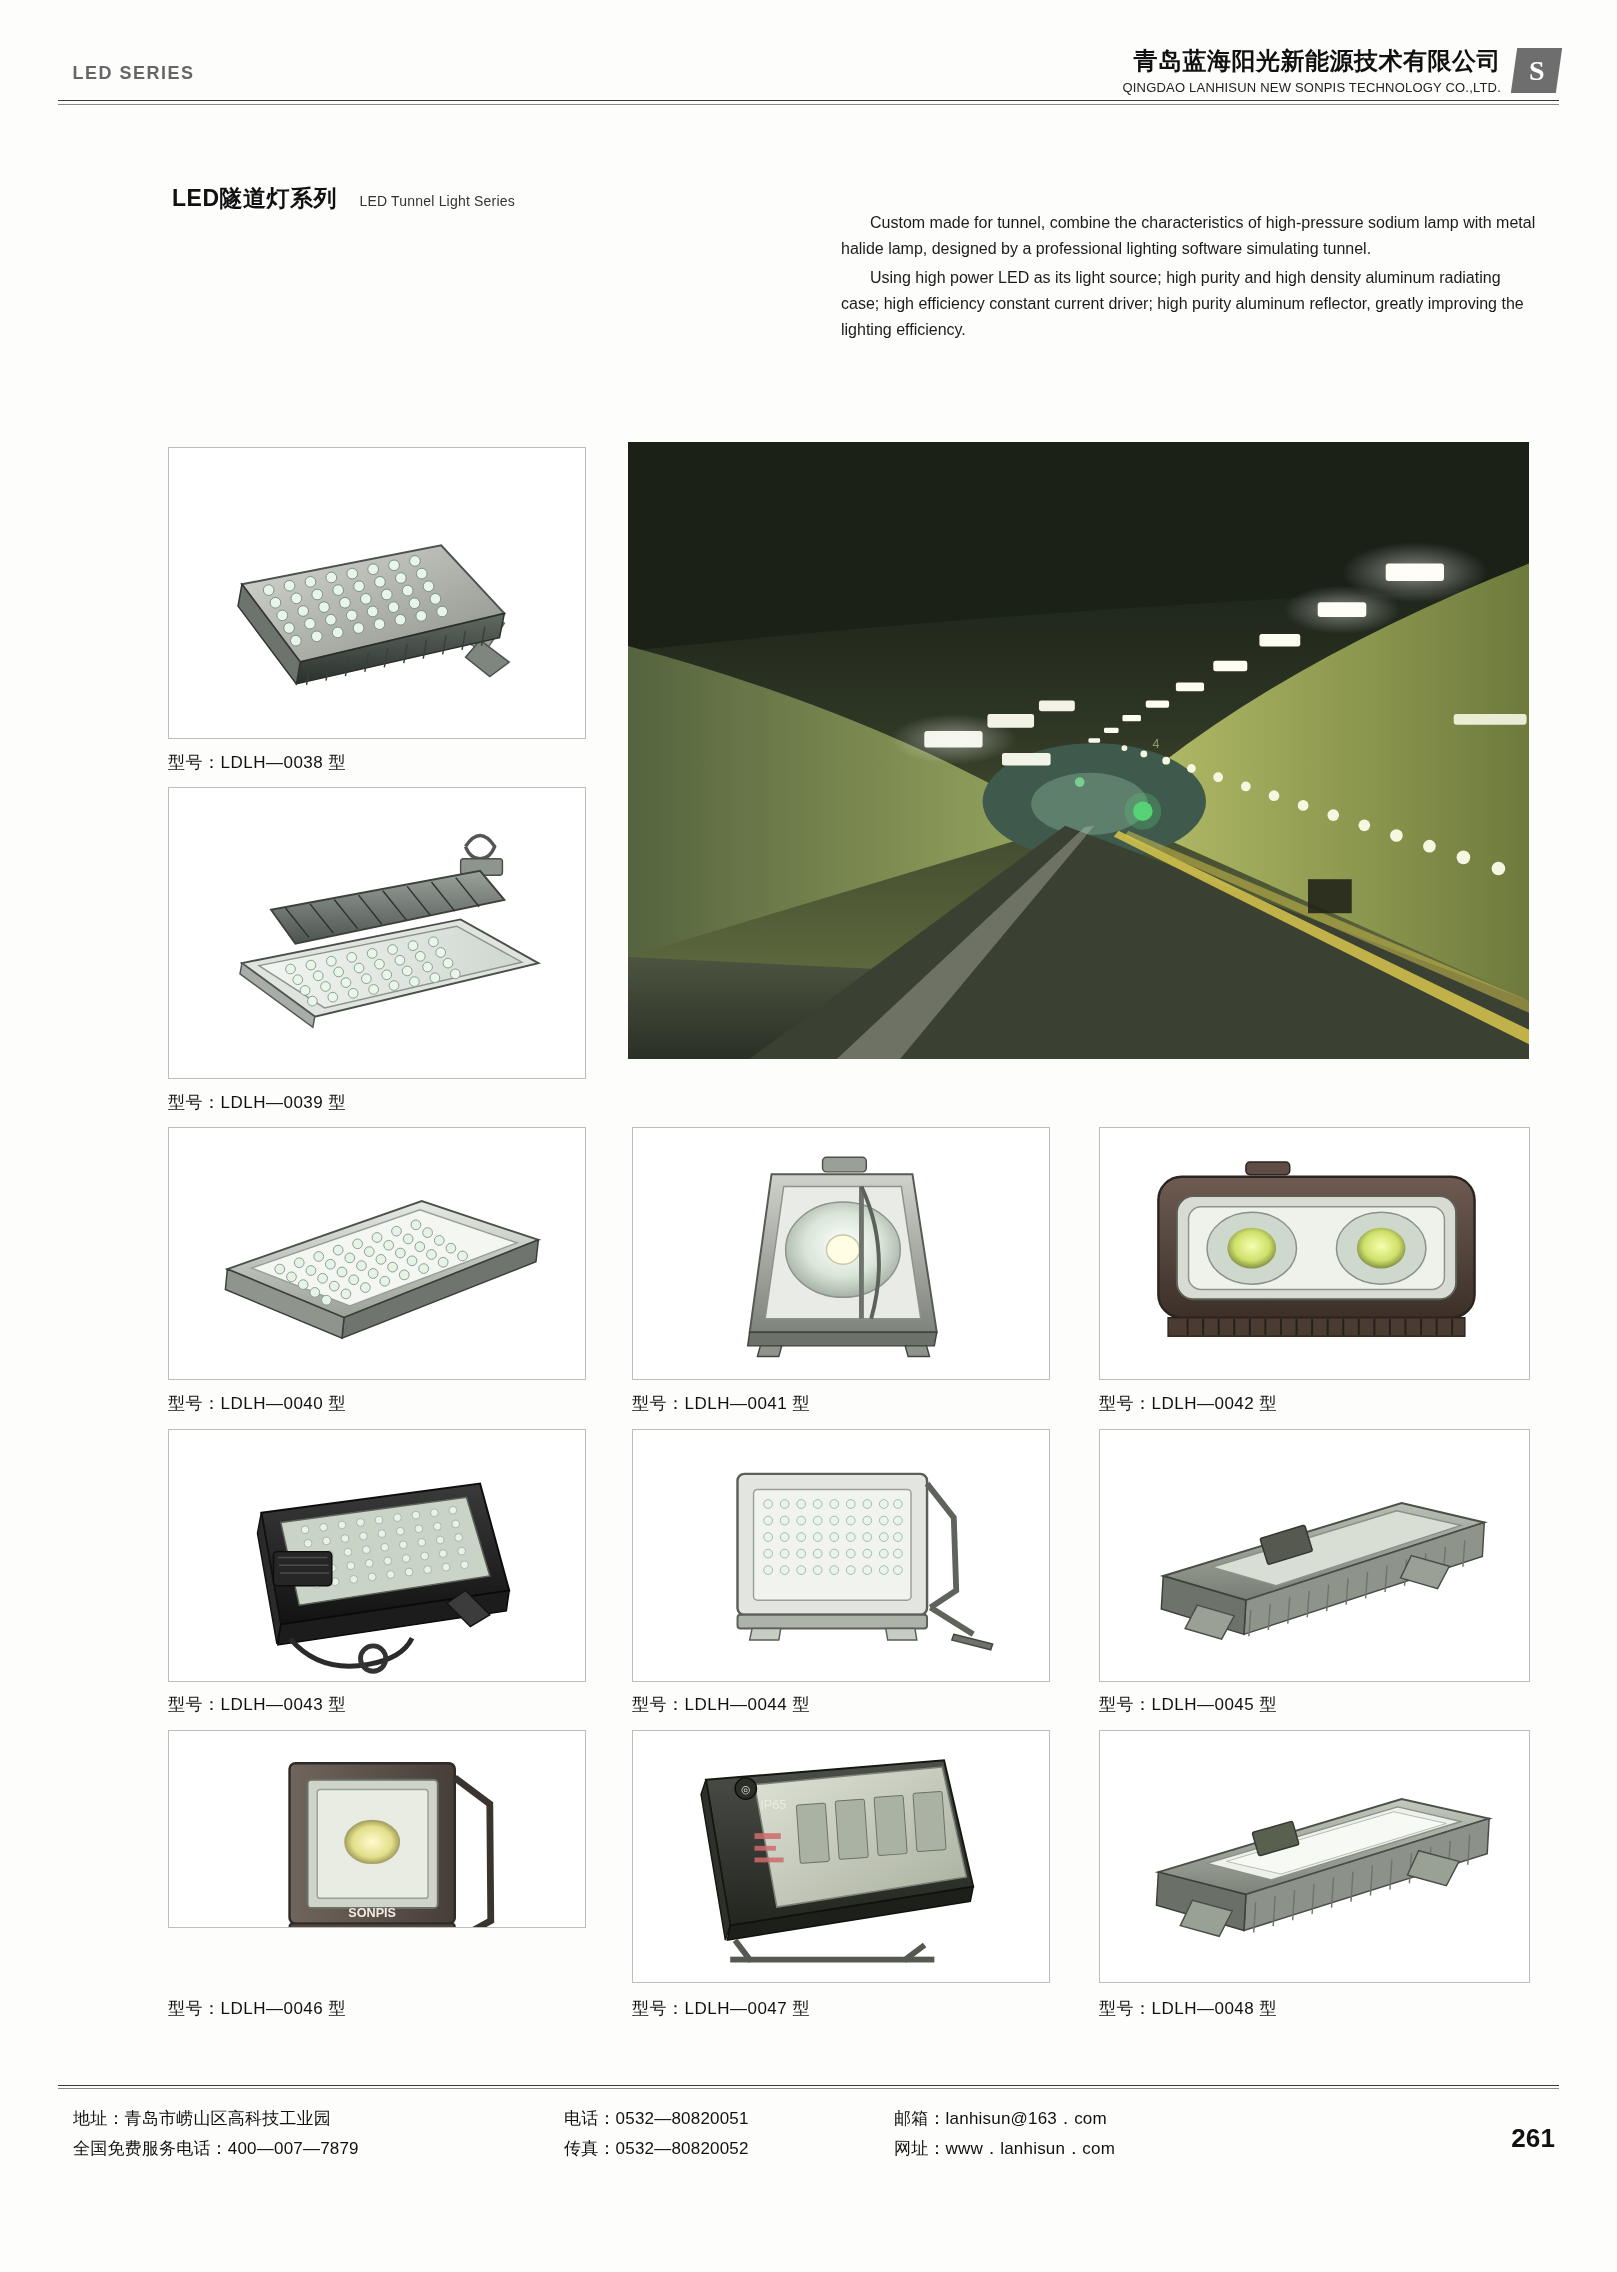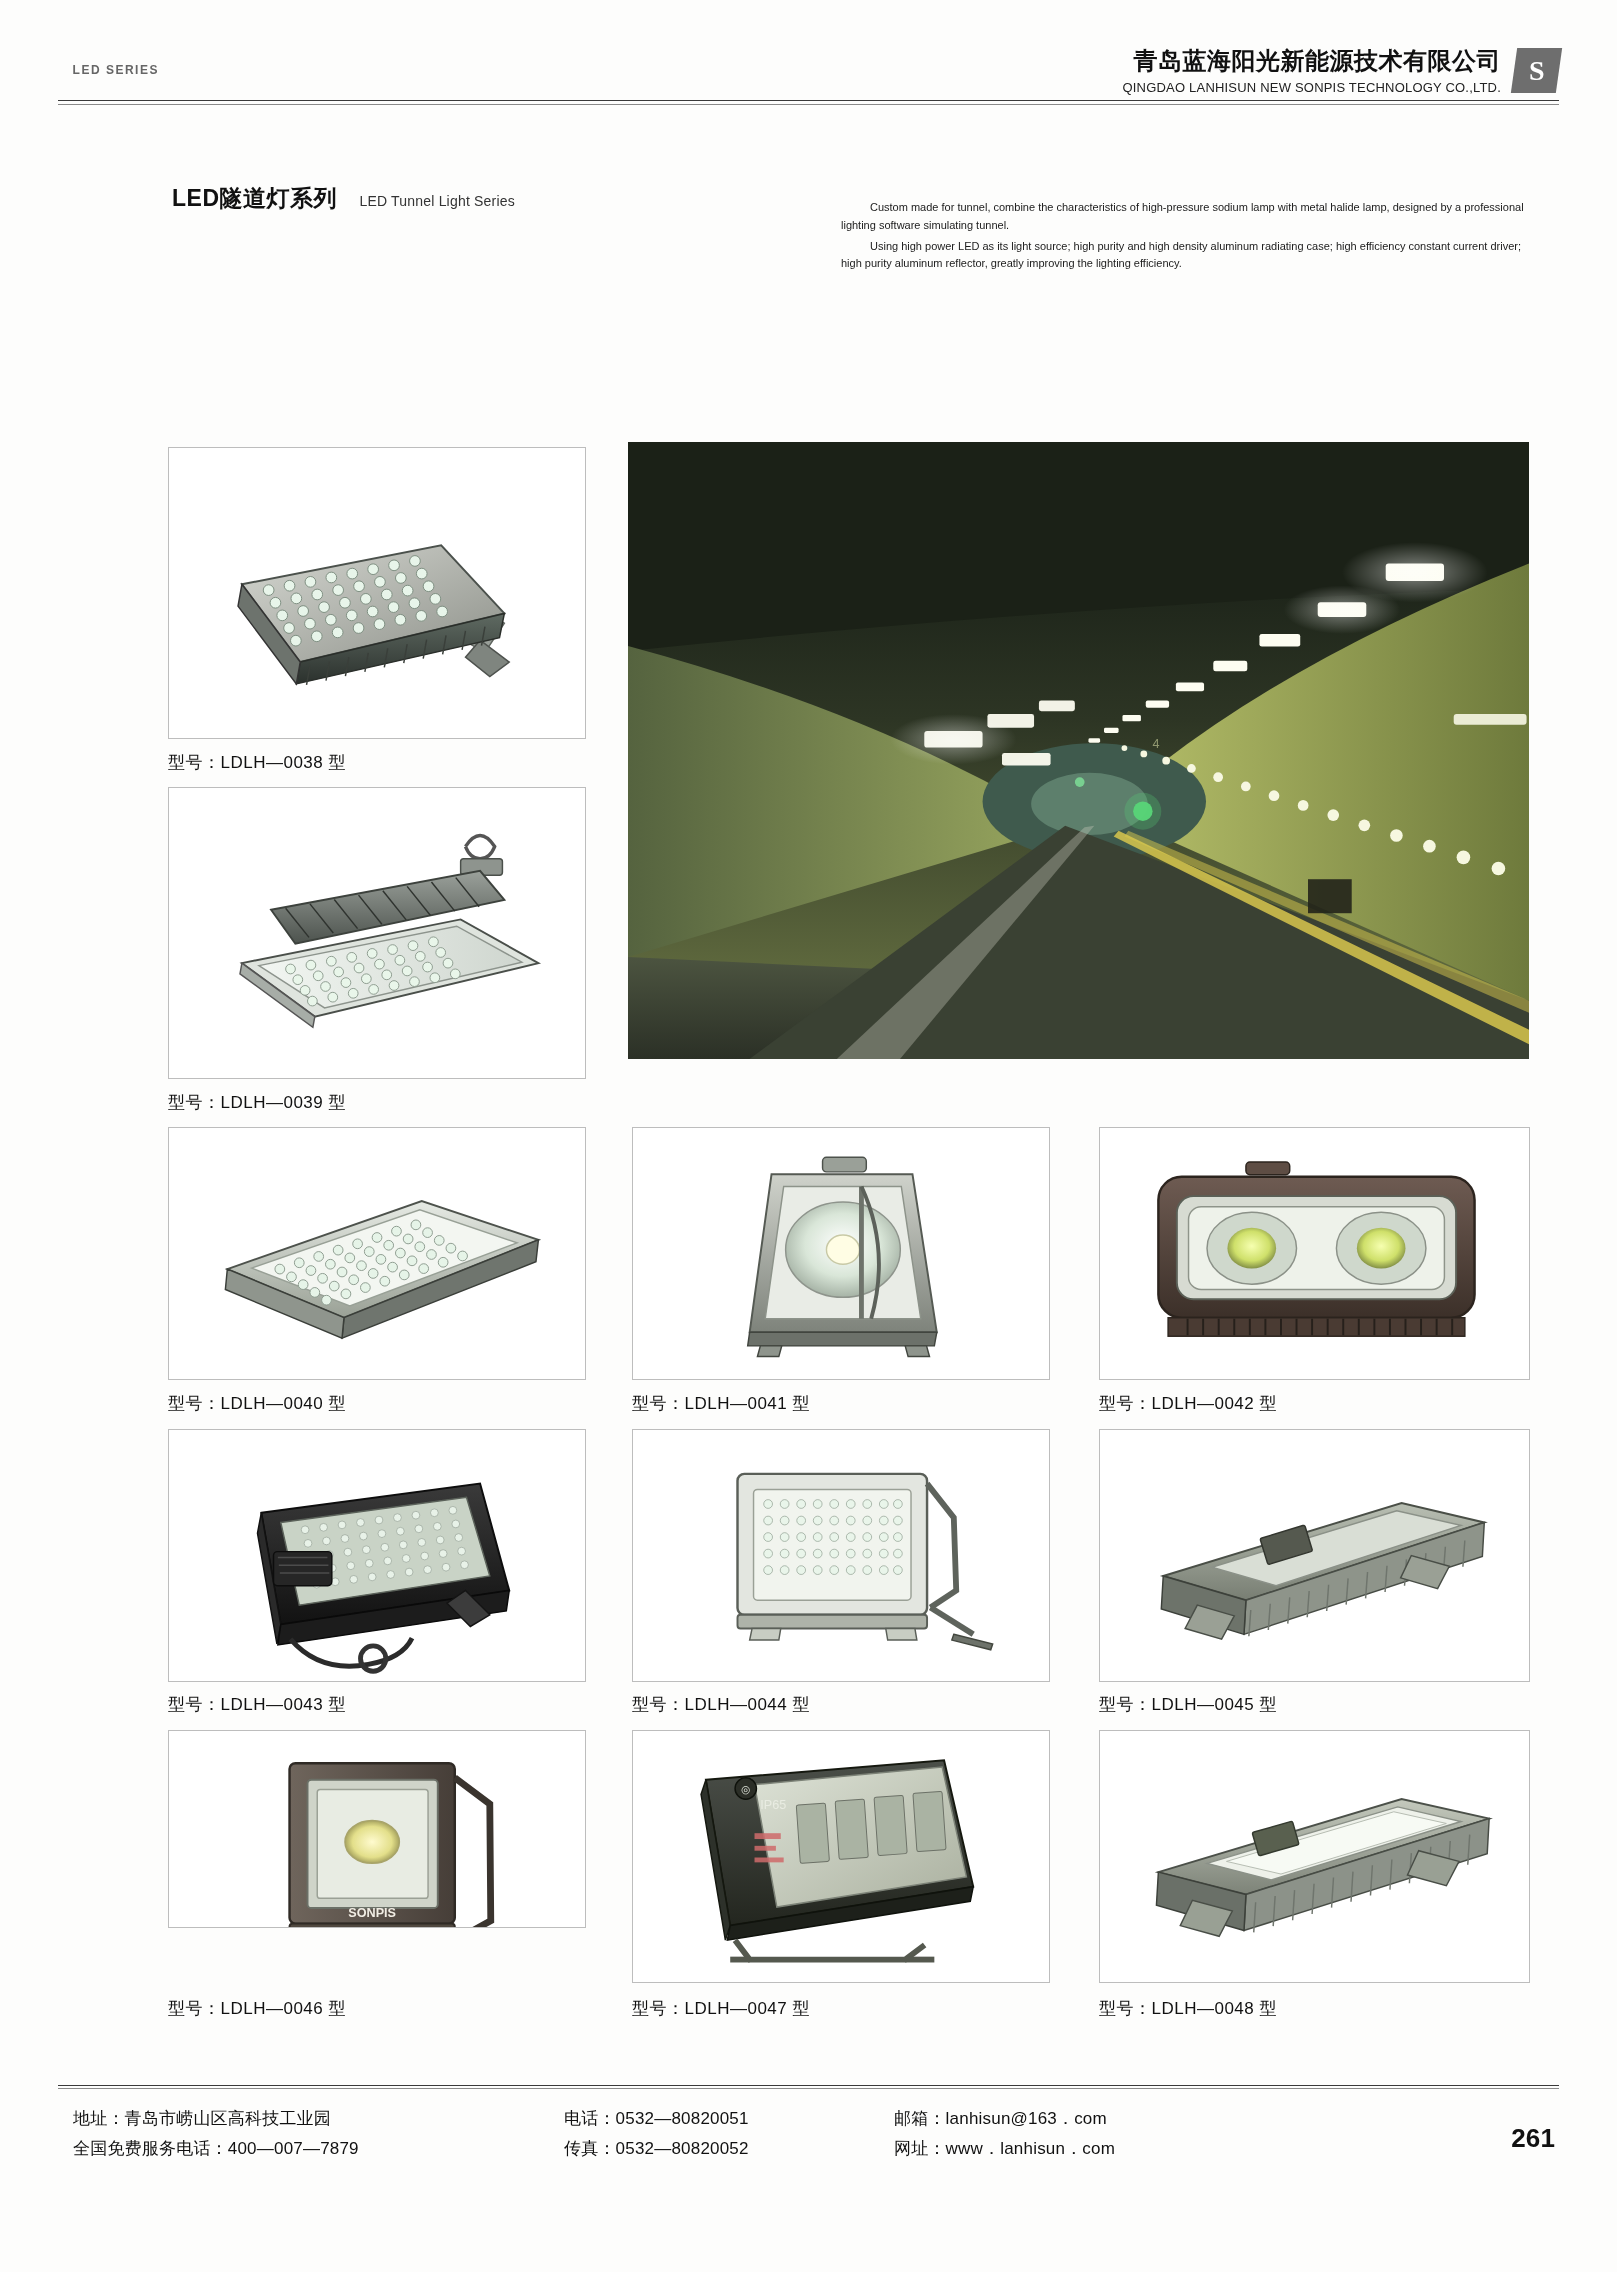--- a/index.html
+++ b/index.html
@@ -22,21 +22,21 @@
 
   
   .header {
     position: absolute;
     left: 58px; top: 44px;
     width: 1501px; height: 53px;
   }
   .header-left {
     position: absolute;
     left: 14.6px; top: 19.4px;
-    font-size: 12px;
+    font-size: 18px;
     letter-spacing: 1.5px;
     color: #666;
     font-weight: bold;
   }
   .header-right {
     position: absolute;
     right: 58px; top: 2.9px;
     text-align: right;
   }
   .company-cn {
@@ -110,23 +110,23 @@
     width: 590px;
     font-size: 17px;
     line-height: 1.72;
     color: #1b1b1b;
     letter-spacing: 0.2px;
   }
   .intro-cn p { margin: 0 0 2.9px 0; text-indent: 36px; }
 
   .intro-en {
     position: absolute;
-    left: 841px; top: 199px;
+    left: 841px; top: 210px;
     width: 695px;
-    font-size: 11px;
+    font-size: 16px;
     line-height: 1.62;
     color: #1b1b1b;
   }
   .intro-en p { margin: 0 0 2.9px 0; text-indent: 29px; }
 
   
   .fig {
     position: absolute;
     border: 1px solid #bdbdbd;
     background: #fff;

